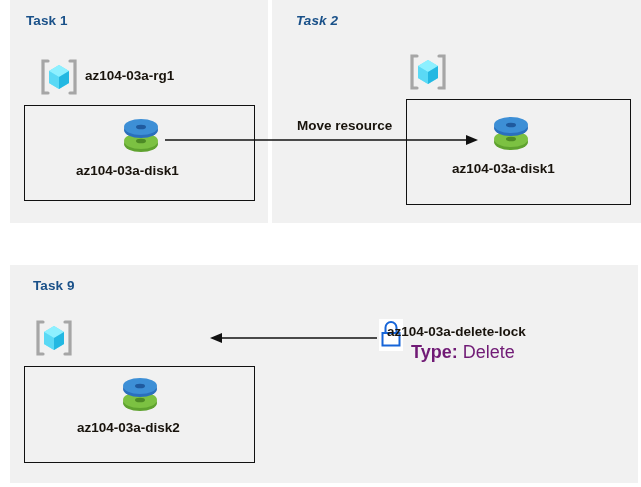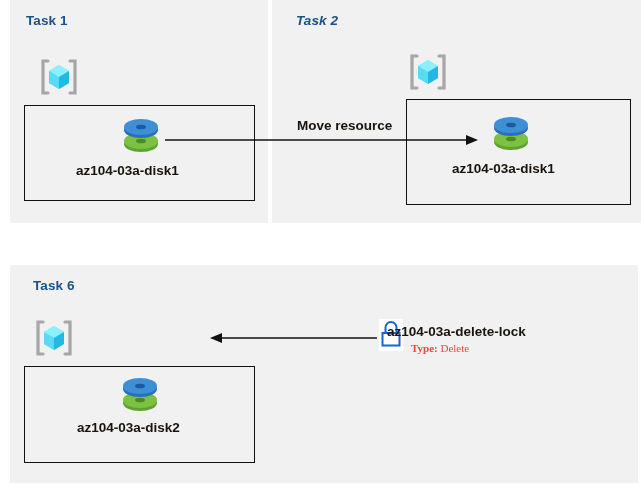--- a/index.html
+++ b/index.html
@@ -42,24 +42,23 @@
   }
   .node-label {
     position: absolute;
     color: #18130c;
     font-weight: bold;
     font-size: 13.5px;
     white-space: nowrap;
   }
   .node-sub {
     position: absolute;
-    color: #ef4444;
-    font-size: 11px;
+    color: #701a75;
+    font-size: 18px;
     white-space: nowrap;
-    font-family: Liberation Serif, serif;
   }
   .node-sub b { font-weight: bold; }
   .edge-label {
     position: absolute;
     color: #18130c;
     font-weight: bold;
     font-size: 13.5px;
     white-space: nowrap;
   }
   .icon-wrap {
@@ -83,20 +82,21 @@
   <div class="icon-wrap" style="left:38px; top:57px; width:42px; height:40px;">
     <svg width="42" height="40" viewBox="0 0 42 40">
       <path d="M10 4 L5 4 L5 36 L10 36" fill="none" stroke="#a6a6a6" stroke-width="3.2" stroke-linecap="round"></path>
       <path d="M32 4 L37 4 L37 36 L32 36" fill="none" stroke="#a6a6a6" stroke-width="3.2" stroke-linecap="round"></path>
       <polygon points="21,8 31,14 31,26 21,32 11,26 11,14" fill="#6fe5fb"></polygon>
       <polygon points="21,8 31,14 21,20 11,14" fill="#8df0ff"></polygon>
       <polygon points="21,20 31,14 31,26 21,32" fill="#23b8e2"></polygon>
       <polygon points="21,20 11,14 11,26 21,32" fill="#5ad9f5"></polygon>
     </svg>
   </div>
+  <div class="node-label" style="left:85px; top:68px;">az104-03a-rg1</div>
 
   <div class="inner-box" style="left:24px; top:105px; width:231px; height:96px;"></div>
 
   <div class="icon-wrap" style="left:120px; top:114px; width:42px; height:42px;">
     <svg width="42" height="42" viewBox="0 0 42 42">
       <ellipse cx="21" cy="30" rx="17" ry="8" fill="#5fa22f"></ellipse>
       <ellipse cx="21" cy="27" rx="17" ry="8" fill="#7cc142"></ellipse>
       <ellipse cx="21" cy="27" rx="5" ry="2.3" fill="#4d8a25"></ellipse>
       <ellipse cx="21" cy="16" rx="17" ry="8" fill="#2a6fbd"></ellipse>
       <ellipse cx="21" cy="13" rx="17" ry="8" fill="#3d8fd6"></ellipse>
@@ -135,21 +135,21 @@
   <div class="node-label" style="left:452px; top:161px;">az104-03a-disk1</div>
 
   <svg class="arrow-svg" style="left:160px; top:126px;" width="325" height="26" viewBox="0 0 325 26">
     <line x1="5" y1="14" x2="310" y2="14" stroke="#111111" stroke-width="1.6"></line>
     <polygon points="318,14 306,9 306,19" fill="#111111"></polygon>
   </svg>
   <div class="edge-label" style="left:281px; top:118px;padding-left:16px;">Move resource</div>
 
   <div class="panel" style="left:10px; top:265px; width:628px; height:218px;"></div>
 
-  <div class="panel-title" style="left:33px; top:278px;">Task 6</div>
+  <div class="panel-title" style="left:33px; top:278px;">Task 9</div>
 
   <div class="icon-wrap" style="left:33px; top:318px; width:42px; height:40px;">
     <svg width="42" height="40" viewBox="0 0 42 40">
       <path d="M10 4 L5 4 L5 36 L10 36" fill="none" stroke="#a6a6a6" stroke-width="3.2" stroke-linecap="round"></path>
       <path d="M32 4 L37 4 L37 36 L32 36" fill="none" stroke="#a6a6a6" stroke-width="3.2" stroke-linecap="round"></path>
       <polygon points="21,8 31,14 31,26 21,32 11,26 11,14" fill="#6fe5fb"></polygon>
       <polygon points="21,8 31,14 21,20 11,14" fill="#8df0ff"></polygon>
       <polygon points="21,20 31,14 31,26 21,32" fill="#23b8e2"></polygon>
       <polygon points="21,20 11,14 11,26 21,32" fill="#5ad9f5"></polygon>
     </svg>

